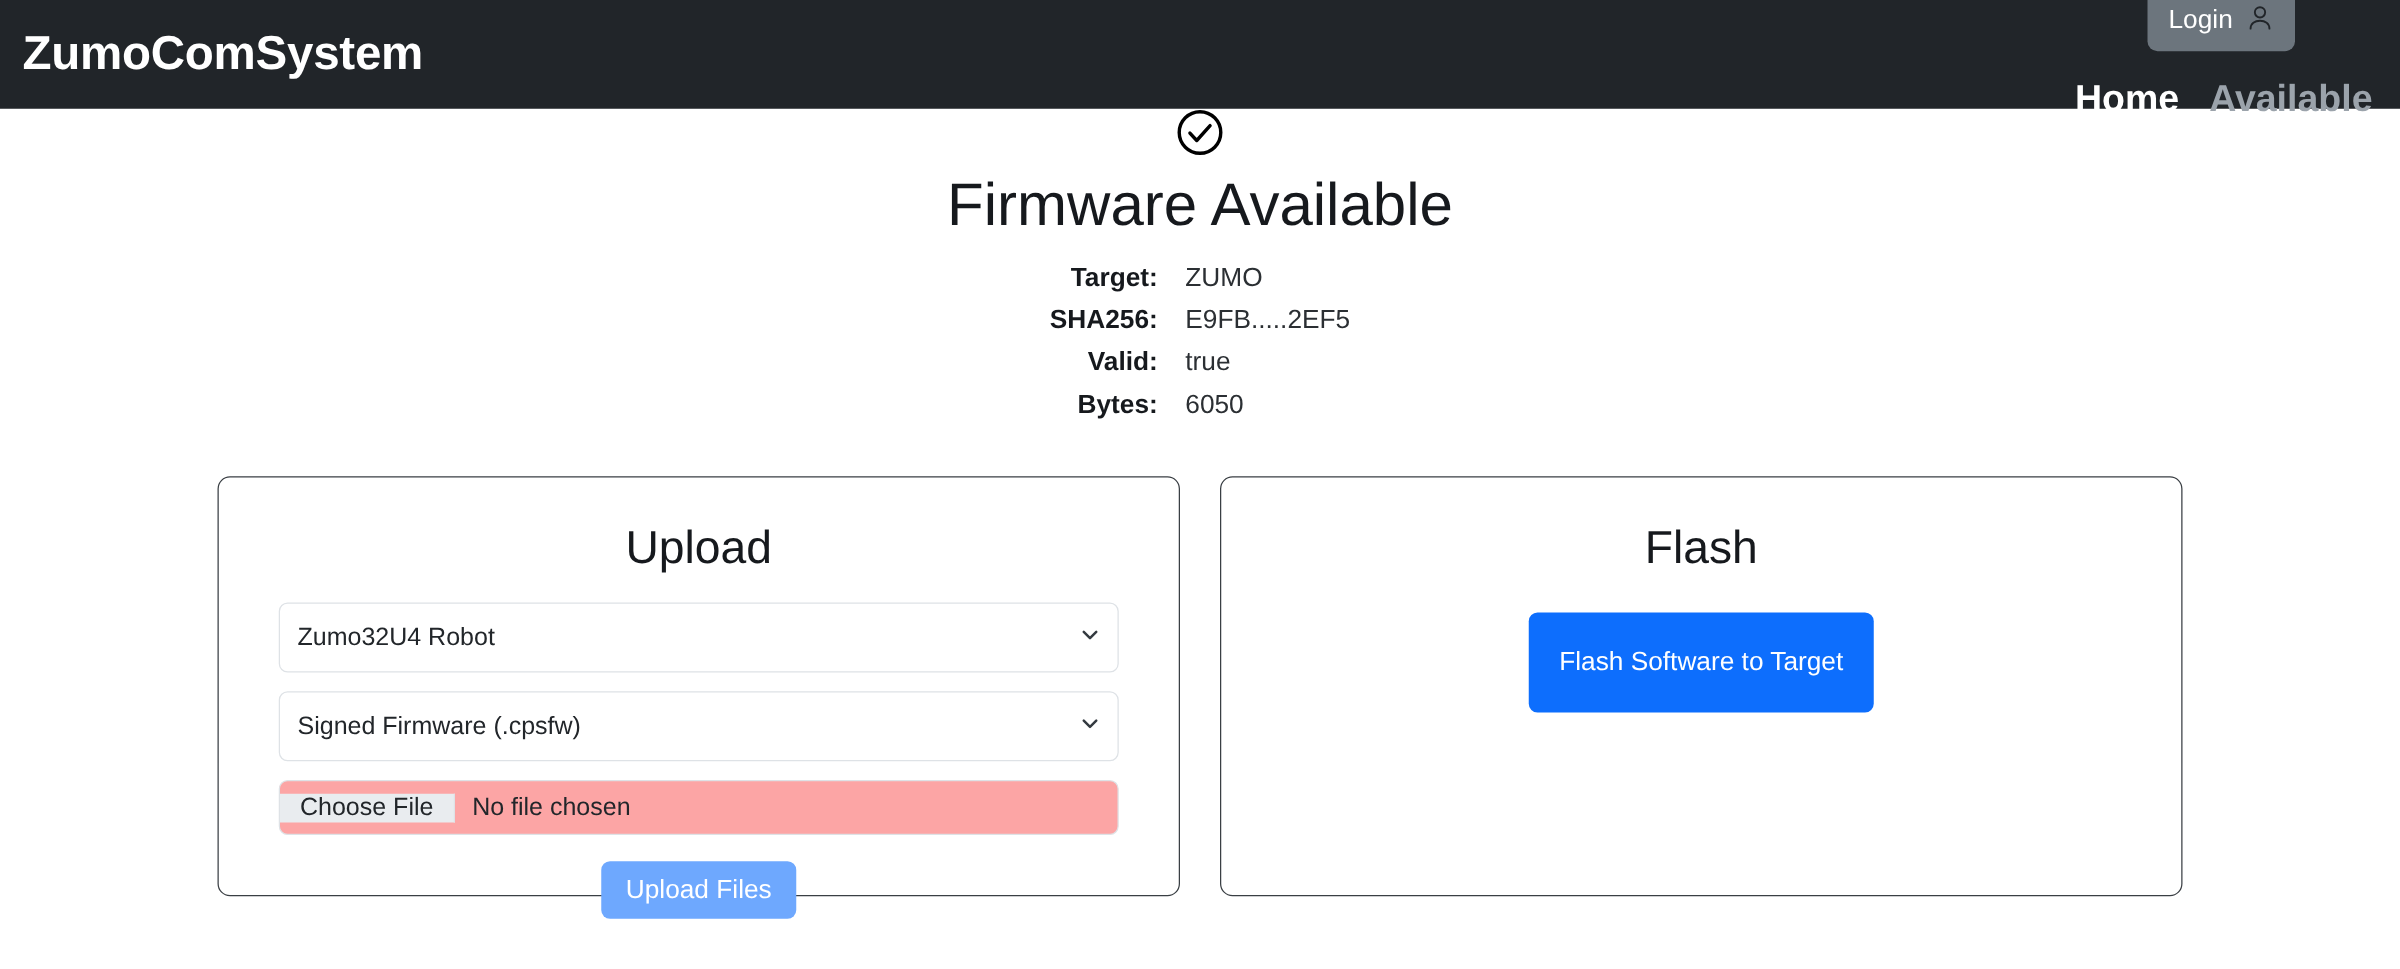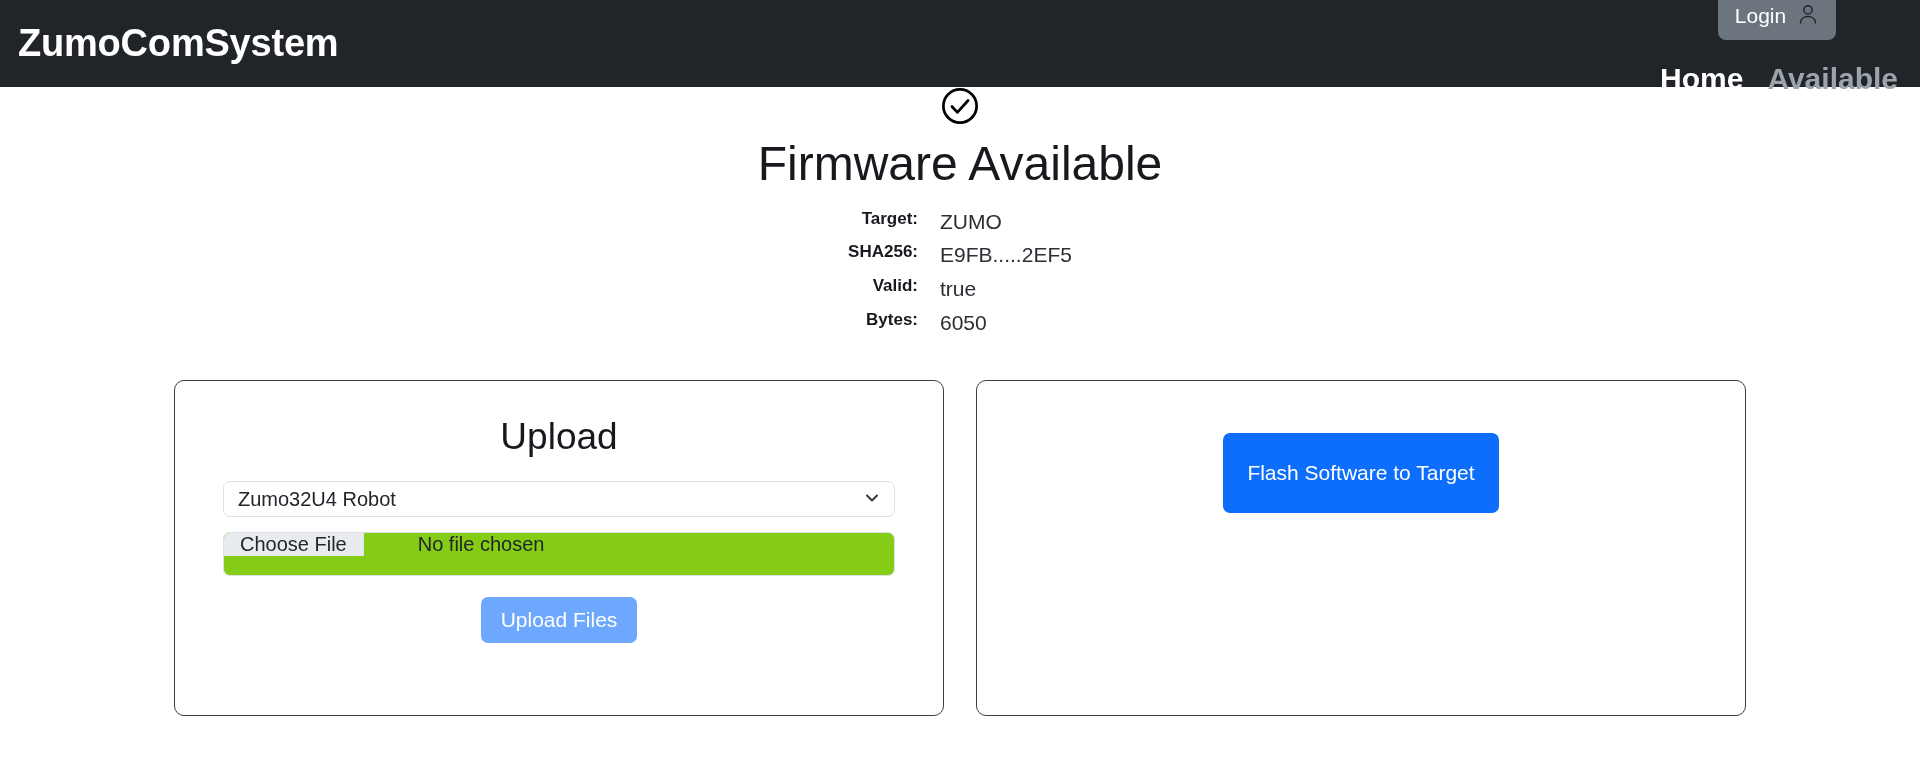--- a/index.html
+++ b/index.html
@@ -83,21 +83,21 @@
     margin: 14px auto 0 auto;
     display: grid;
     grid-template-columns: auto auto;
     column-gap: 22px;
     row-gap: 4px;
     width: max-content;
   }
   .det-label {
     text-align: right;
     font-weight: bold;
-    font-size: 17px;
+    font-size: 21px;
     color: #16191d;
     line-height: 1.42;
   }
   .det-value {
     text-align: left;
     font-size: 21px;
     color: #2b2f33;
     line-height: 1.42;
   }
 
@@ -123,21 +123,21 @@
     color: #16191d;
     margin: 12px 0 22px 0;
     line-height: 1.2;
   }
 
   .form-control-wrap { padding: 0 22px; }
 
   .select-box {
     position: relative;
     width: 100%;
-    height: 36px;
+    height: 56px;
     border: 1px solid #dee2e6;
     border-radius: 7px;
     background: #ffffff;
     display: flex;
     align-items: center;
     padding: 0 40px 0 14px;
     font-size: 20px;
     color: #22262a;
     margin-bottom: 15px;
     cursor: pointer;
@@ -150,25 +150,24 @@
     top: 50%;
     transform: translateY(-50%);
     display: block;
   }
 
   .file-box {
     width: 100%;
     height: 44px;
     border: 1px solid #dee2e6;
     border-radius: 7px;
-    background: #84cc16;
-    display: flex;
-    align-items: flex-start;
+    background: #fca5a5;
+    display: flex;
+    align-items: center;
     overflow: hidden;
-    gap: 40px;
   }
   .file-btn {
     background: #e9ecef;
     border-right: 1px solid #dee2e6;
     display: flex;
     align-items: center;
     padding: 0 16px;
     font-size: 20px;
     color: #22262a;
     cursor: pointer;
@@ -277,31 +276,40 @@
 
       <div class="select-box">
         <span>Zumo32U4 Robot</span>
         <span class="chev">
           <svg width="16" height="16" viewBox="0 0 16 16" fill="none" stroke="#343a40" stroke-width="2">
             <path d="M3 6l5 5 5-5" stroke-linecap="round" stroke-linejoin="round"></path>
           </svg>
         </span>
       </div>
 
+      <div class="select-box">
+        <span>Signed Firmware (.cpsfw)</span>
+        <span class="chev">
+          <svg width="16" height="16" viewBox="0 0 16 16" fill="none" stroke="#343a40" stroke-width="2">
+            <path d="M3 6l5 5 5-5" stroke-linecap="round" stroke-linejoin="round"></path>
+          </svg>
+        </span>
+      </div>
 
       <div class="file-box">
         <div class="file-btn">Choose File</div>
         <div class="file-name">No file chosen</div>
       </div>
 
       <div class="upload-btn-row">
         <button class="upload-btn">Upload Files</button>
       </div>
     </div>
   </div>
 
   <div class="card">
+    <h2 class="card-title">Flash</h2>
     <div class="flash-btn-row">
       <button class="flash-btn">Flash Software to Target</button>
     </div>
   </div>
 
 </div>
 
 </body></html>

